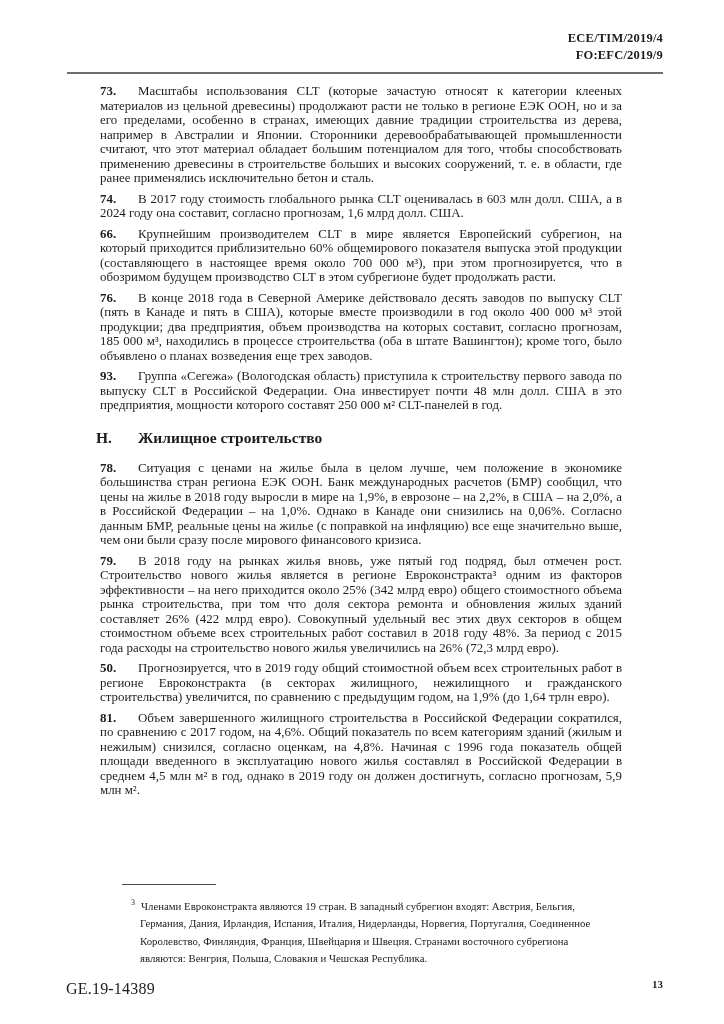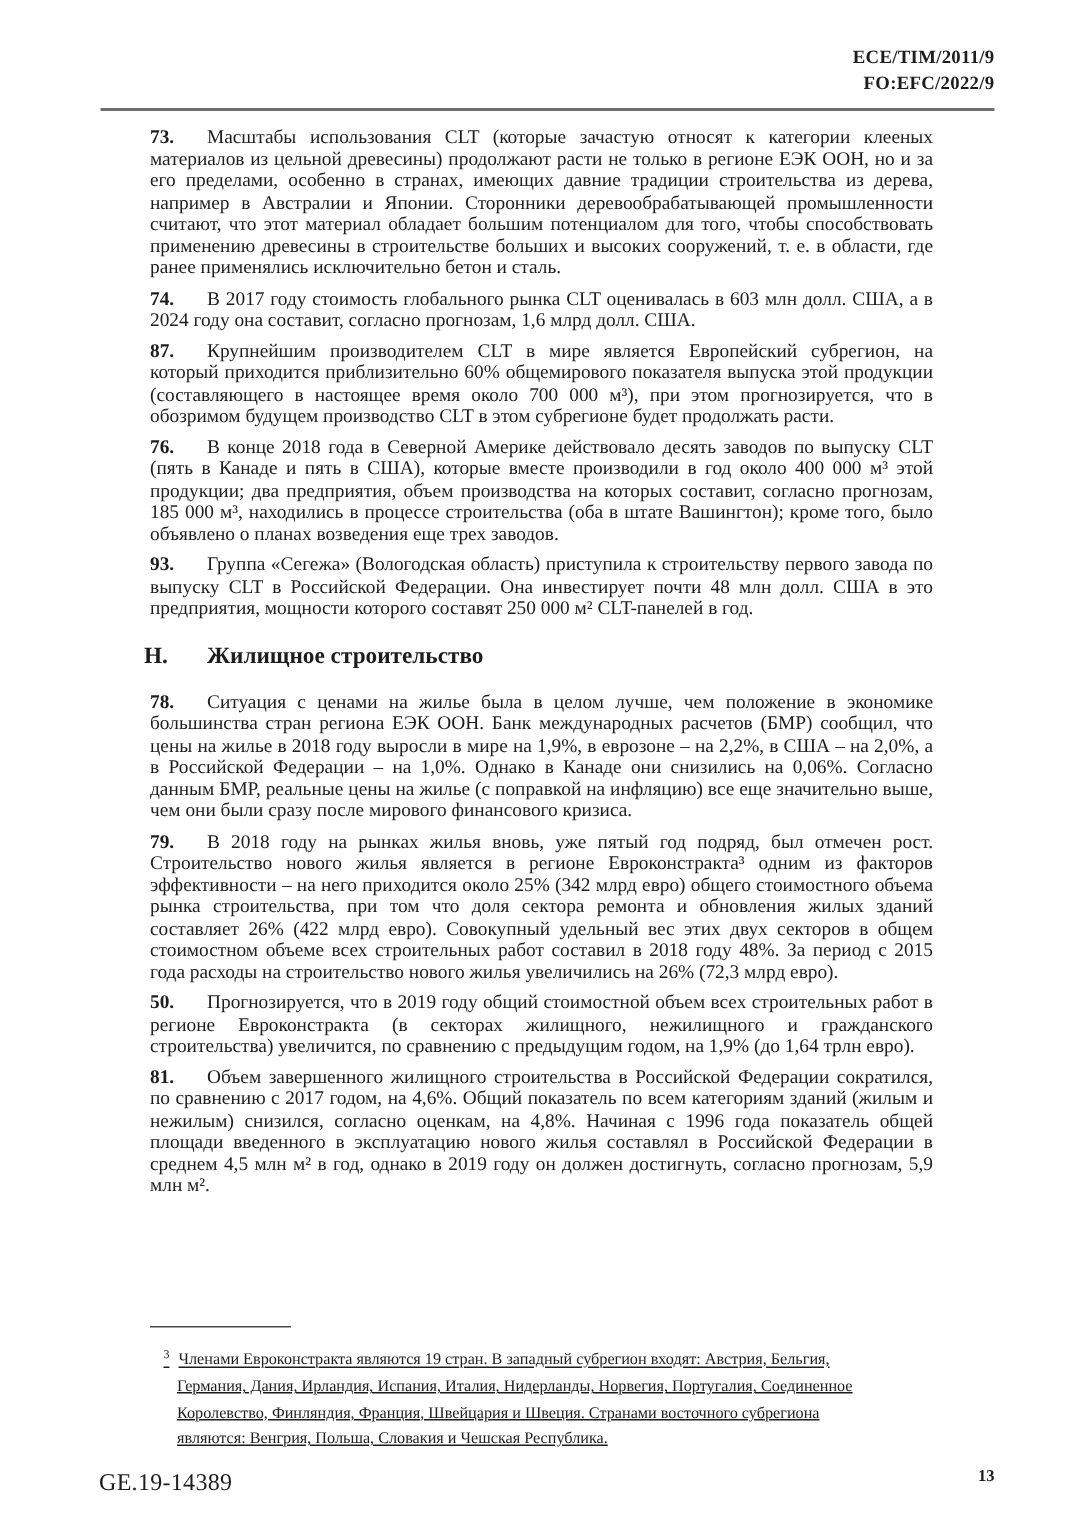--- a/index.html
+++ b/index.html
@@ -31,21 +31,21 @@
   .pnum{display:inline-block;width:38px;font-weight:bold;}
   .section-heading{
     display:flex;
     margin:15px 0 13px -4px;
     font-weight:bold;
     font-size:15.5px;line-height:20px;
     text-align:left;
   }
   .section-letter{flex:0 0 42px;}
   .footnote-block{
-    position:absolute;left:92px;top:884px;width:510px;text-decoration:underline;
+    position:absolute;left:114px;top:884px;width:510px;
   }
   .footnote-sep{
     width:94px;height:0;
     border-top:1px solid #4a4a4a;
     margin:0 0 9px 8px;
   }
   .footnote{
     margin-left:26px;
     max-width:462px;
     font-size:10.8px;line-height:17.5px;
@@ -64,33 +64,33 @@
     position:absolute;right:61px;top:978px;
     font-size:11px;font-weight:bold;
   }
 </style>
 </head>
 <body>
 
 <div class="page">
 
   <div class="doc-header">
-    <div>ECE/TIM/2011/9</div>
-    <div>FO:EFC/2022/9</div>
+    <div>ECE/TIM/2019/4</div>
+    <div>FO:EFC/2019/9</div>
   </div>
 
   <div class="header-rule"></div>
 
   <div class="content">
 
     <p class="para"><span class="pnum">73.</span><span>Масштабы использования CLT (которые зачастую относят к категории клееных материалов из цельной древесины) продолжают расти не только в регионе ЕЭК ООН, но и за его пределами, особенно в странах, имеющих давние традиции строительства из дерева, например в Австралии и Японии. Сторонники деревообрабатывающей промышленности считают, что этот материал обладает большим потенциалом для того, чтобы способствовать применению древесины в строительстве больших и высоких сооружений, т. е. в области, где ранее применялись исключительно бетон и сталь.</span></p>
 
     <p class="para"><span class="pnum">74.</span><span>В 2017 году стоимость глобального рынка CLT оценивалась в 603 млн долл. США, а в 2024 году она составит, согласно прогнозам, 1,6 млрд долл. США.</span></p>
 
-    <p class="para"><span class="pnum">87.</span><span>Крупнейшим производителем CLT в мире является Европейский субрегион, на который приходится приблизительно 60% общемирового показателя выпуска этой продукции (составляющего в настоящее время около 700 000 м³), при этом прогнозируется, что в обозримом будущем производство CLT в этом субрегионе будет продолжать расти.</span></p>
+    <p class="para"><span class="pnum">66.</span><span>Крупнейшим производителем CLT в мире является Европейский субрегион, на который приходится приблизительно 60% общемирового показателя выпуска этой продукции (составляющего в настоящее время около 700 000 м³), при этом прогнозируется, что в обозримом будущем производство CLT в этом субрегионе будет продолжать расти.</span></p>
 
     <p class="para"><span class="pnum">76.</span><span>В конце 2018 года в Северной Америке действовало десять заводов по выпуску CLT (пять в Канаде и пять в США), которые вместе производили в год около 400 000 м³ этой продукции; два предприятия, объем производства на которых составит, согласно прогнозам, 185 000 м³, находились в процессе строительства (оба в штате Вашингтон); кроме того, было объявлено о планах возведения еще трех заводов.</span></p>
 
     <p class="para"><span class="pnum">93.</span><span>Группа «Сегежа» (Вологодская область) приступила к строительству первого завода по выпуску CLT в Российской Федерации. Она инвестирует почти 48 млн долл. США в это предприятия, мощности которого составят 250 000 м² CLT-панелей в год.</span></p>
 
     <div class="section-heading">
       <span class="section-letter">H.</span>
       <span>Жилищное строительство</span>
     </div>
 

